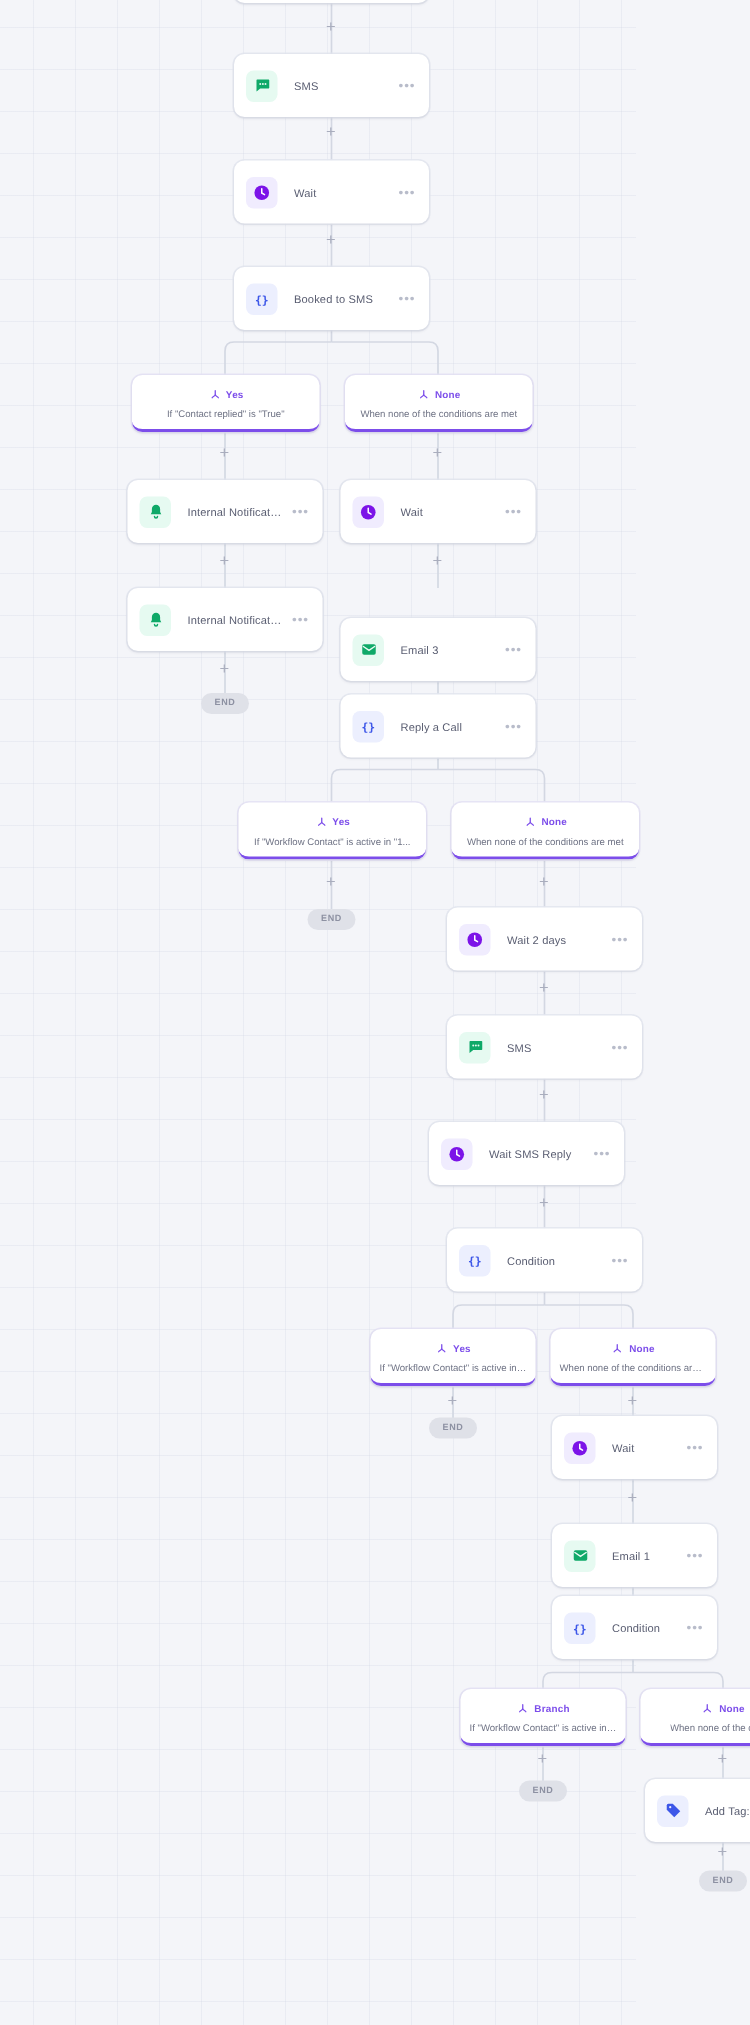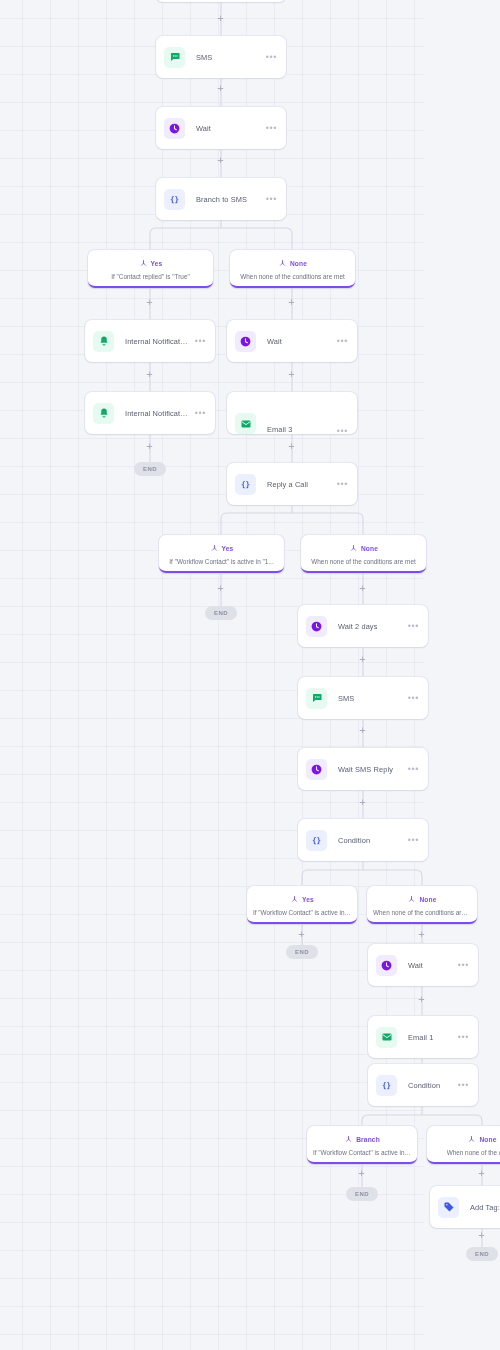--- a/index.html
+++ b/index.html
@@ -214,21 +214,21 @@
     <span class="lbl">Wait</span>
     <span class="dots">•••</span>
   </div>
 
   <div class="node" style="left:156px; top:178px; width:130px;">
     <span class="ic ic-blue">
       <svg width="13" height="13" viewBox="0 0 24 24">
           <text x="12" y="17.5" font-family="DejaVu Sans Mono, monospace" font-size="14" font-weight="700" fill="#3d57e8" text-anchor="middle">{}</text>
         </svg>
     </span>
-    <span class="lbl">Branch to SMS</span>
+    <span class="lbl">Booked to SMS</span>
     <span class="dots">•••</span>
   </div>
 
   <div class="node" style="left:85px; top:320px; width:130px;">
     <span class="ic ic-green">
       <svg width="12" height="12" viewBox="0 0 24 24">
           <path d="M12 3a5.5 5.5 0 0 1 5.5 5.5v4l1.6 3H5L6.5 12.5v-4A5.5 5.5 0 0 1 12 3z" fill="#0fa968"></path>
           <path d="M10 18.5a2 2 0 0 0 4 0" stroke="#0fa968" stroke-width="2" stroke-linecap="round" fill="none"></path>
         </svg>
     </span>
@@ -251,21 +251,21 @@
     <span class="ic ic-green">
       <svg width="12" height="12" viewBox="0 0 24 24">
           <path d="M12 3a5.5 5.5 0 0 1 5.5 5.5v4l1.6 3H5L6.5 12.5v-4A5.5 5.5 0 0 1 12 3z" fill="#0fa968"></path>
           <path d="M10 18.5a2 2 0 0 0 4 0" stroke="#0fa968" stroke-width="2" stroke-linecap="round" fill="none"></path>
         </svg>
     </span>
     <span class="lbl">Internal Notification</span>
     <span class="dots">•••</span>
   </div>
 
-  <div class="node" style="left:227px; top:392px; width:130px;align-items:flex-end;">
+  <div class="node" style="left:227px; top:412px; width:130px;">
     <span class="ic ic-green">
       <svg width="12" height="12" viewBox="0 0 24 24">
           <rect x="3" y="5" width="18" height="14" rx="2.4" fill="#0fa968"></rect>
           <path d="M4.5 8l7.5 5.2L19.5 8" stroke="#e6faf1" stroke-width="2" fill="none" stroke-linecap="round"></path>
         </svg>
     </span>
     <span class="lbl">Email 3</span>
     <span class="dots">•••</span>
   </div>
 
@@ -296,21 +296,21 @@
           <path d="M4 4h16a1 1 0 0 1 1 1v10a1 1 0 0 1-1 1H9l-5 4V5a1 1 0 0 1 1-1z" fill="#0fa968"></path>
           <circle cx="9" cy="10" r="1.3" fill="#e6faf1"></circle>
           <circle cx="12.5" cy="10" r="1.3" fill="#e6faf1"></circle>
           <circle cx="16" cy="10" r="1.3" fill="#e6faf1"></circle>
         </svg>
     </span>
     <span class="lbl">SMS</span>
     <span class="dots">•••</span>
   </div>
 
-  <div class="node" style="left:298px; top:748px; width:130px;">
+  <div class="node" style="left:286px; top:748px; width:130px;">
     <span class="ic ic-purple">
       <svg width="13" height="13" viewBox="0 0 24 24">
           <circle cx="12" cy="12" r="9" fill="#7c14e8"></circle>
           <path d="M12 7v5.3l3.4 2" stroke="#ffffff" stroke-width="1.9" stroke-linecap="round" fill="none"></path>
         </svg>
     </span>
     <span class="lbl">Wait SMS Reply</span>
     <span class="dots">•••</span>
   </div>
 

